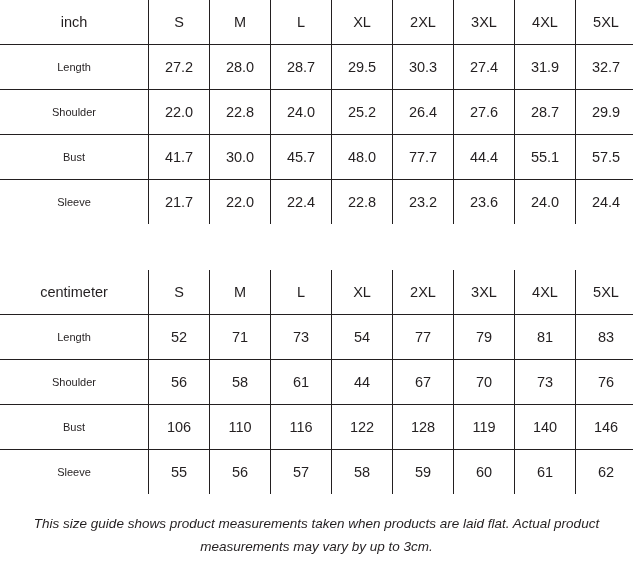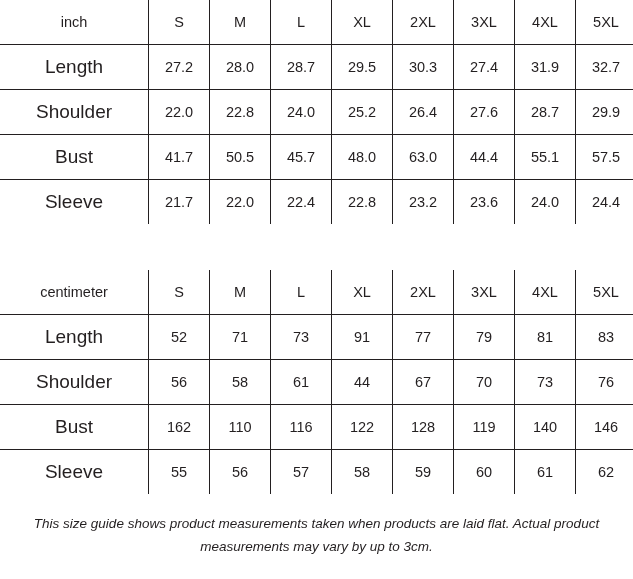--- a/index.html
+++ b/index.html
@@ -30,21 +30,21 @@
     height: 44px;
     text-align: center;
     vertical-align: middle;
     font-size: 14.5px;
     color: #231f20;
     padding: 0;
   }
   table.size-table td.label-col {
     width: 148px;
     border-left: none;
-    font-size: 19px;
+    font-size: 11px;
   }
   table.size-table td.unit-cell {
     font-size: 14.5px;
   }
   table.size-table td.val-col {
     width: 60px;
   }
   table.size-table tr:first-child td {
     border-top: none;
   }
@@ -113,24 +113,24 @@
           <td class="val-col">24.0</td>
           <td class="val-col">25.2</td>
           <td class="val-col">26.4</td>
           <td class="val-col">27.6</td>
           <td class="val-col">28.7</td>
           <td class="val-col">29.9</td>
         </tr>
         <tr>
           <td class="label-col">Bust</td>
           <td class="val-col">41.7</td>
-          <td class="val-col">50.5</td>
+          <td class="val-col">30.0</td>
           <td class="val-col">45.7</td>
           <td class="val-col">48.0</td>
-          <td class="val-col">63.0</td>
+          <td class="val-col">77.7</td>
           <td class="val-col">44.4</td>
           <td class="val-col">55.1</td>
           <td class="val-col">57.5</td>
         </tr>
         <tr>
           <td class="label-col">Sleeve</td>
           <td class="val-col">21.7</td>
           <td class="val-col">22.0</td>
           <td class="val-col">22.4</td>
           <td class="val-col">22.8</td>
@@ -155,40 +155,40 @@
           <td class="val-col">2XL</td>
           <td class="val-col">3XL</td>
           <td class="val-col">4XL</td>
           <td class="val-col">5XL</td>
         </tr>
         <tr>
           <td class="label-col">Length</td>
           <td class="val-col">52</td>
           <td class="val-col">71</td>
           <td class="val-col">73</td>
-          <td class="val-col">91</td>
+          <td class="val-col">54</td>
           <td class="val-col">77</td>
           <td class="val-col">79</td>
           <td class="val-col">81</td>
           <td class="val-col">83</td>
         </tr>
         <tr>
           <td class="label-col">Shoulder</td>
           <td class="val-col">56</td>
           <td class="val-col">58</td>
           <td class="val-col">61</td>
           <td class="val-col">44</td>
           <td class="val-col">67</td>
           <td class="val-col">70</td>
           <td class="val-col">73</td>
           <td class="val-col">76</td>
         </tr>
         <tr>
           <td class="label-col">Bust</td>
-          <td class="val-col">162</td>
+          <td class="val-col">106</td>
           <td class="val-col">110</td>
           <td class="val-col">116</td>
           <td class="val-col">122</td>
           <td class="val-col">128</td>
           <td class="val-col">119</td>
           <td class="val-col">140</td>
           <td class="val-col">146</td>
         </tr>
         <tr>
           <td class="label-col">Sleeve</td>

